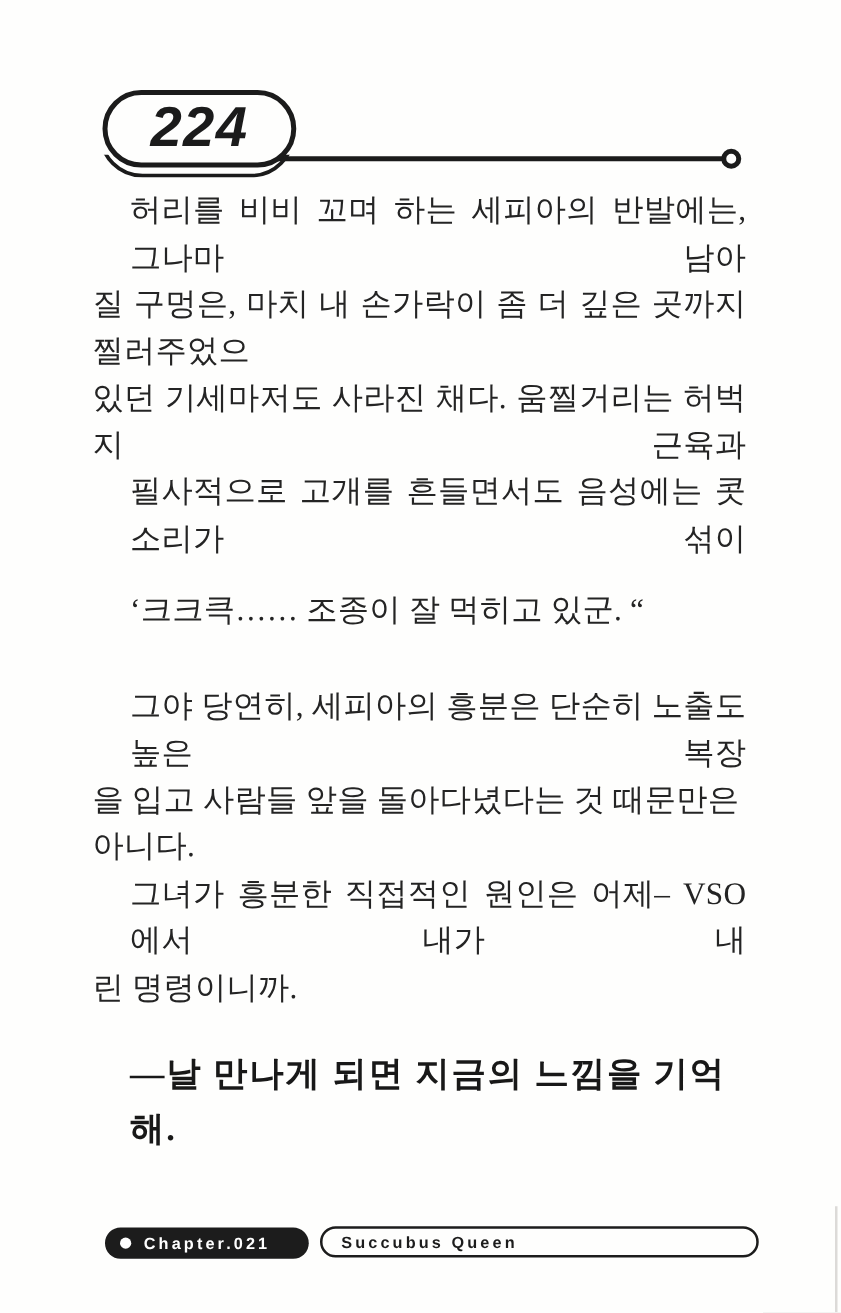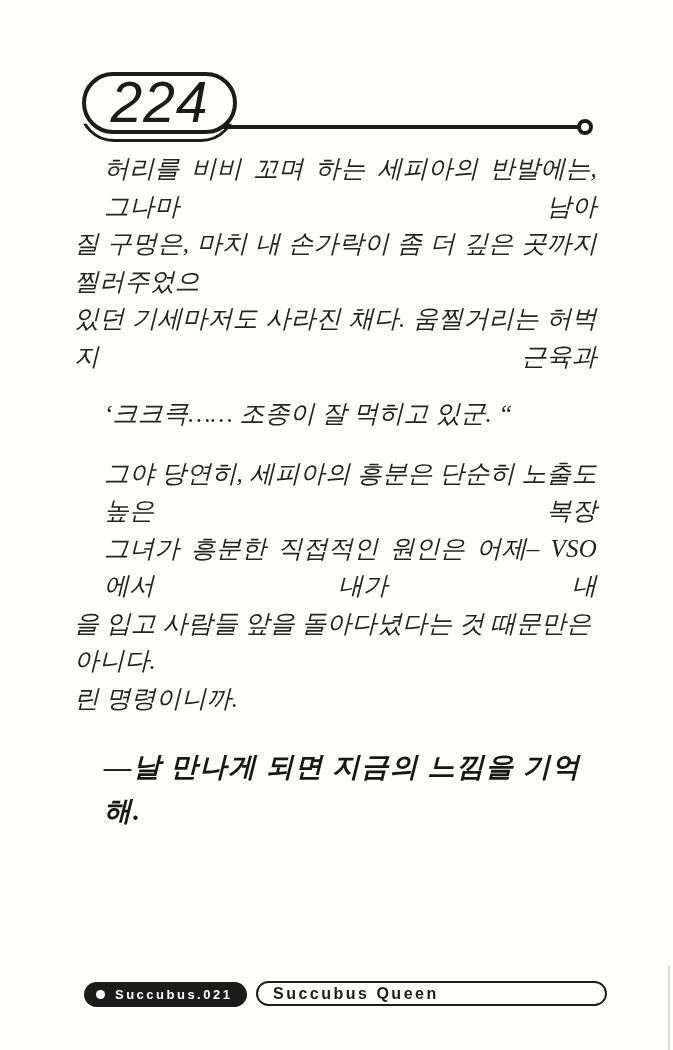--- a/index.html
+++ b/index.html
@@ -25,21 +25,21 @@
   .badge::after{
     content:"";
     position:absolute;left:-7px;right:-3px;top:-4px;bottom:-12px;
     border:3px solid #1b1b1b;
     border-radius:37px;
     clip-path:inset(74% 2% 0 0);
     pointer-events:none;
   }
   .badge .num{
     font-family:"Liberation Sans","DejaVu Sans",sans-serif;
-    font-size:57px;font-weight:normal;font-style:italic;
+    font-size:45px;font-weight:bold;font-style:italic;
     letter-spacing:1px;color:#1b1b1b;
     transform:translateY(-1px);
   }
   .header-line{
     position:absolute;left:210px;top:125px;
     width:370px;height:3.5px;background:#1b1b1b;z-index:1;
   }
   .header-ring{
     position:absolute;left:577px;top:119px;
     width:8px;height:8px;
@@ -47,30 +47,29 @@
     background:#fefefd;z-index:2;
   }
   
   .body-text{
     position:absolute;left:74px;top:150px;width:523px;
   }
   .line{
     min-height:37.5px;line-height:37.5px;
     font-size:25px;letter-spacing:0.2px;
     white-space:normal;
-    font-style:italic;
   }
   .fill{text-align:justify;text-align-last:justify;}
   .indent{padding-left:30px;}
   .emph{
     font-weight:bold;font-size:27.5px;line-height:44px;
     letter-spacing:1.5px;color:#181818;
   }
   .mt-quote{margin-top:20px;}
-  .mt-p3{margin-top:22px;}
+  .mt-p3{margin-top:39px;}
   .mt-emph{margin-top:28px;}
   
   .footer-left{
     position:absolute;left:84px;top:982px;
     width:163px;height:25px;
     background:#1c1c1c;border-radius:13px;
     color:#ffffff;
     display:flex;align-items:center;
     font-family:"Liberation Sans","DejaVu Sans",sans-serif;
     font-size:13px;font-weight:bold;letter-spacing:2.5px;
@@ -79,21 +78,21 @@
     width:9px;height:9px;background:#ffffff;border-radius:50%;
     margin:0 10px 0 12px;flex:none;
   }
   .footer-right{
     position:absolute;left:256px;top:981px;
     width:332px;height:21px;
     border:2.5px solid #1c1c1c;border-radius:13px;
     background:#fefefd;color:#1c1c1c;
     display:flex;align-items:center;padding-left:15px;
     font-family:"Liberation Sans","DejaVu Sans",sans-serif;
-    font-size:16px;font-weight:bold;letter-spacing:2.5px;
+    font-size:13px;font-weight:bold;letter-spacing:2.5px;
   }
   .page-edge{
     position:absolute;right:3px;top:965px;height:85px;width:2px;
     background:#dcdad8;
   }
 </style>
 </head>
 <body>
 
 <div class="page">
@@ -101,31 +100,32 @@
   <div class="badge">
     <span class="num">224</span>
   </div>
   <div class="header-line"></div>
   <div class="header-ring"></div>
 
   <div class="body-text">
     <div class="line indent fill">허리를 비비 꼬며 하는 세피아의 반발에는, 그나마 남아</div>
     <div class="line fill">질 구멍은, 마치 내 손가락이 좀 더 깊은 곳까지 찔러주었으</div>
     <div class="line fill">있던 기세마저도 사라진 채다. 움찔거리는 허벅지 근육과</div>
+    <div class="line indent fill">필사적으로 고개를 흔들면서도 음성에는 콧소리가 섞이</div>
     <div class="line indent mt-quote">‘크크큭…… 조종이 잘 먹히고 있군. “</div>
     <div class="line indent fill mt-p3">그야 당연히, 세피아의 흥분은 단순히 노출도 높은 복장</div>
+    <div class="line">을 입고 사람들 앞을 돌아다녔다는 것 때문만은 아니다.</div>
     <div class="line indent fill">그녀가 흥분한 직접적인 원인은 어제– VSO에서 내가 내</div>
-    <div class="line">을 입고 사람들 앞을 돌아다녔다는 것 때문만은 아니다.</div>
     <div class="line">린 명령이니까.</div>
     <div class="line indent emph mt-emph">—날 만나게 되면 지금의 느낌을 기억해.</div>
 
   </div>
 
   <div class="footer-left">
     <span class="footer-dot"></span>
-    <span>Succubus.021</span>
+    <span>Chapter.021</span>
   </div>
   <div class="footer-right">
     <span>Succubus Queen</span>
   </div>
 
   <div class="page-edge"></div>
 </div>
 
 </body></html>

